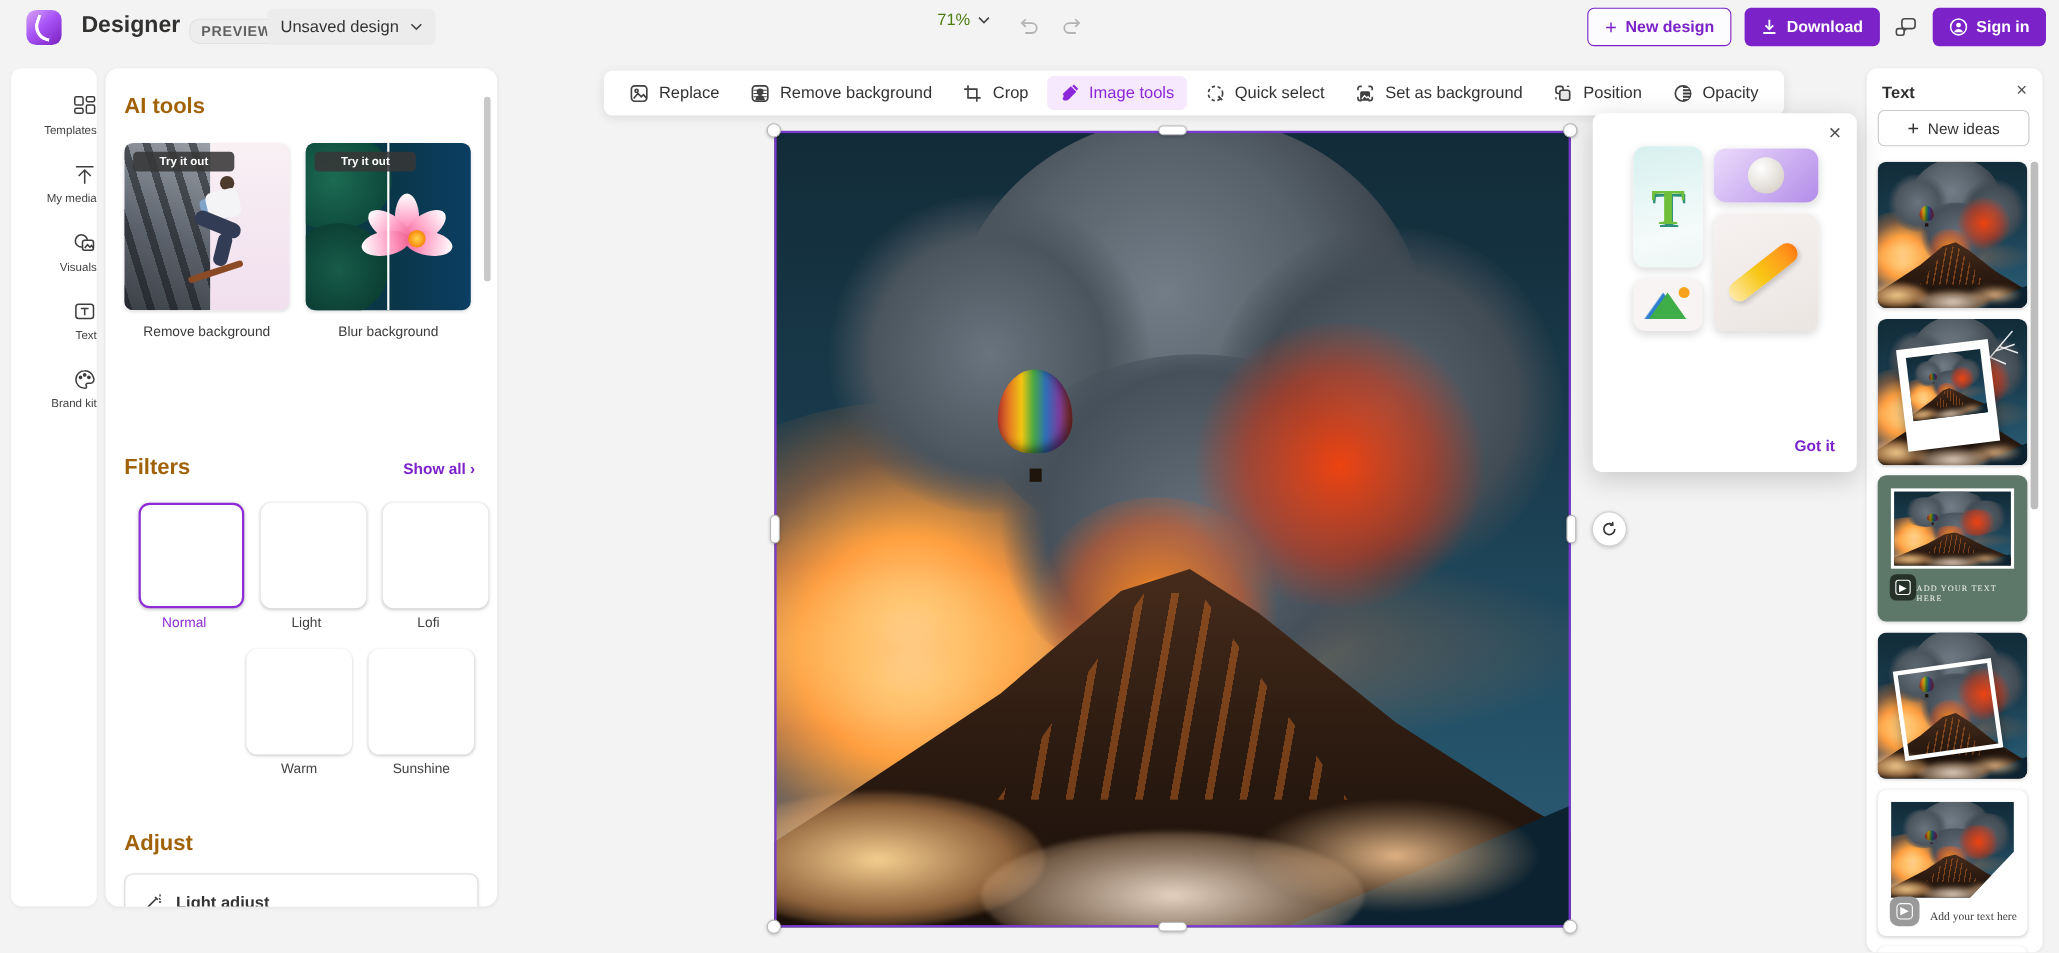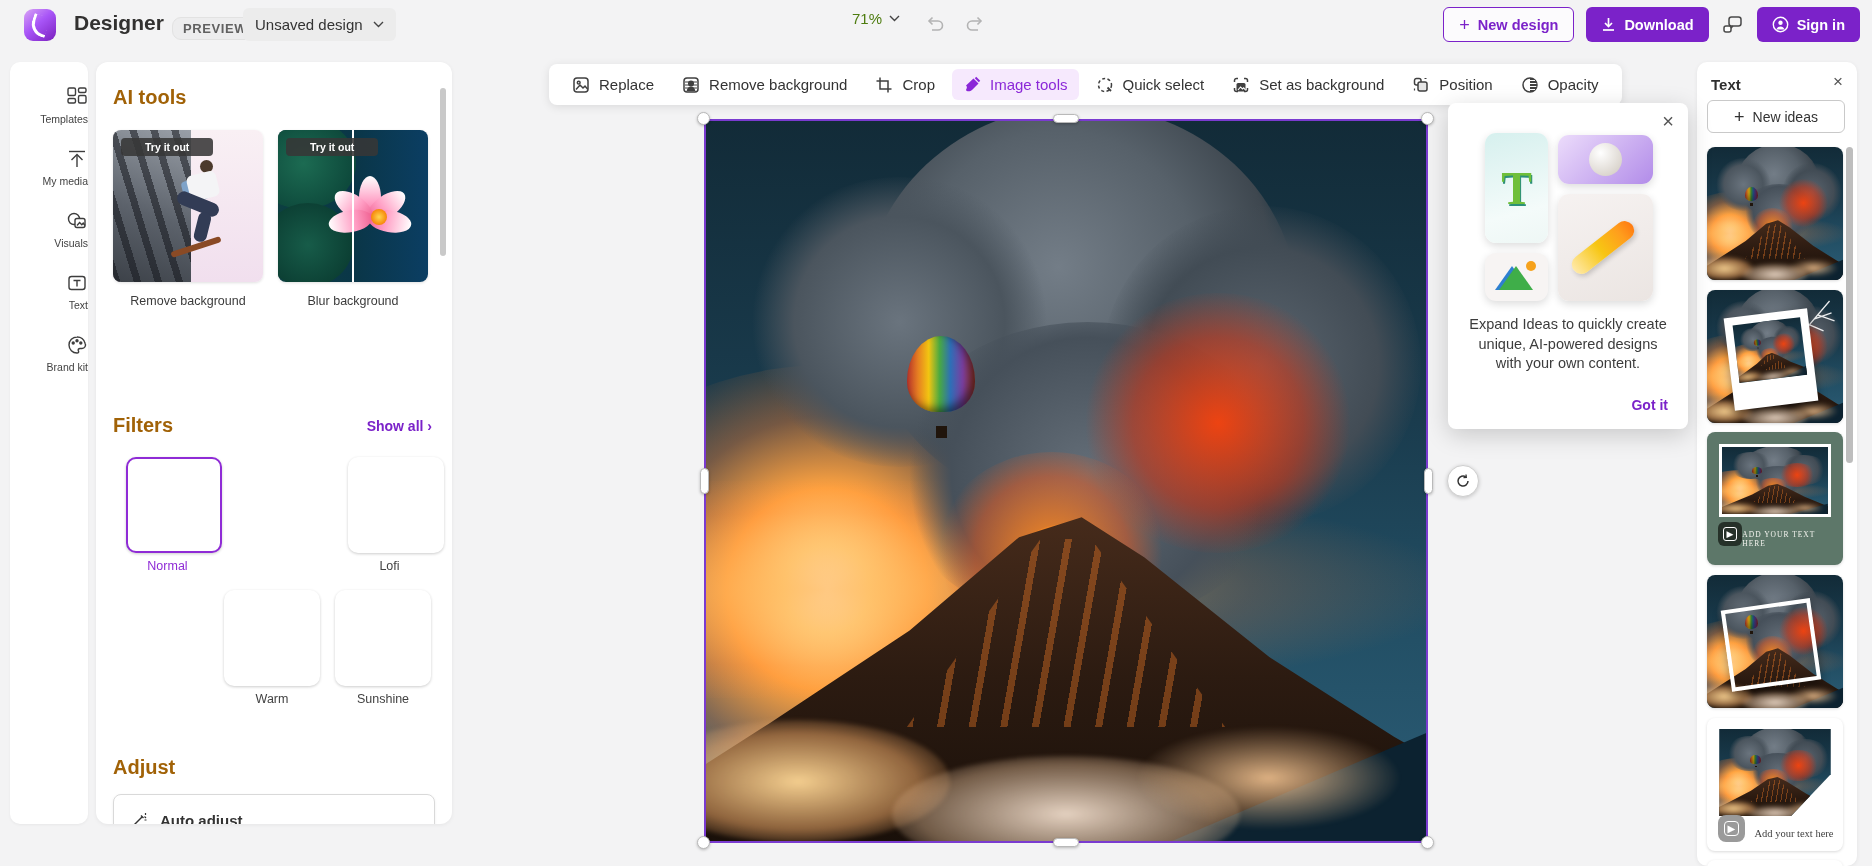--- a/index.html
+++ b/index.html
@@ -322,20 +322,46 @@
             <i class="vs-cloud vs-c2"></i>
             <i class="vs-cloud vs-c3"></i>
             <span class="vs-balloon">
               <i class="vs-env"></i>
               <i class="vs-basket"></i>
             </span>
           </div>
         </div>
       <div class="flt-label">Normal</div>
     </div>
+    <div class="flt fr1 fc2 f-light">
+      <div class="thumb">
+          <div class="volcano-scene">
+            <i class="vs-sun"></i>
+            <i class="vs-band"></i>
+            <i class="vs-smoke vs-s1"></i>
+            <i class="vs-smoke vs-s2"></i>
+            <i class="vs-smoke vs-s3"></i>
+            <i class="vs-smoke vs-s4"></i>
+            <i class="vs-fire vs-f1"></i>
+            <i class="vs-fire vs-f2"></i>
+            <i class="vs-lava"></i>
+            <i class="vs-mtn"></i>
+            <i class="vs-streak"></i>
+            <i class="vs-water"></i>
+            <i class="vs-cloud vs-c1"></i>
+            <i class="vs-cloud vs-c2"></i>
+            <i class="vs-cloud vs-c3"></i>
+            <span class="vs-balloon">
+              <i class="vs-env"></i>
+              <i class="vs-basket"></i>
+            </span>
+          </div>
+        </div>
+      <div class="flt-label">Light</div>
+    </div>
     <div class="flt fr1 fc3 f-lofi">
       <div class="thumb">
           <div class="volcano-scene">
             <i class="vs-sun"></i>
             <i class="vs-band"></i>
             <i class="vs-smoke vs-s1"></i>
             <i class="vs-smoke vs-s2"></i>
             <i class="vs-smoke vs-s3"></i>
             <i class="vs-smoke vs-s4"></i>
             <i class="vs-fire vs-f1"></i>
@@ -408,21 +434,21 @@
       <div class="flt-label">Sunshine</div>
     </div>
 
     <h2 class="h-adjust">Adjust</h2>
     <div class="auto-adjust">
       <svg class="ico" width="18" height="18" viewBox="0 0 18 18" fill="none" stroke="#333" stroke-width="1.4">
           <path d="M3 15L12 6"></path>
           <path d="M11 4.5l2.5 2.5"></path>
           <path d="M15.5 2v2M14.5 5.5l1.5 1.5M16.5 9h-2" stroke-width="1.2"></path>
         </svg>
-      <span>Auto adjust</span>
+      <span>Light adjust</span>
     </div>
     <div class="panel-scrollbar"></div>
   </div>
 
   <div class="toolbar">
     <div class="tb-item">
       <svg class="ico" width="18" height="18" viewBox="0 0 18 18">
           <rect x="2" y="2" width="14" height="14" rx="3"></rect>
           <circle cx="6.7" cy="6.7" r="1.4"></circle>
           <path d="M4 13.5l4-4.5 3 3 2-2 2.5 3"></path>
@@ -530,21 +556,20 @@
       <div class="il il-t">T</div>
       <div class="il il-ball"></div>
       <div class="il il-pencil">
           <div class="pencil-body"></div>
         </div>
       <div class="il il-mtn">
           <div class="mtn-tri"></div>
           <div class="mtn-dot"></div>
         </div>
     </div>
-    <div class="callout-text">Expand Ideas to quickly create unique, AI-powered designs with your own content.</div>
     <div class="got-it">Got it</div>
   </div>
 
   <div class="ideas">
     <div class="ideas-title">Text</div>
     <span class="ideas-close">×</span>
     <div class="new-ideas">
       <span class="plus-glyph">+</span>
       <span>New ideas</span>
     </div>

